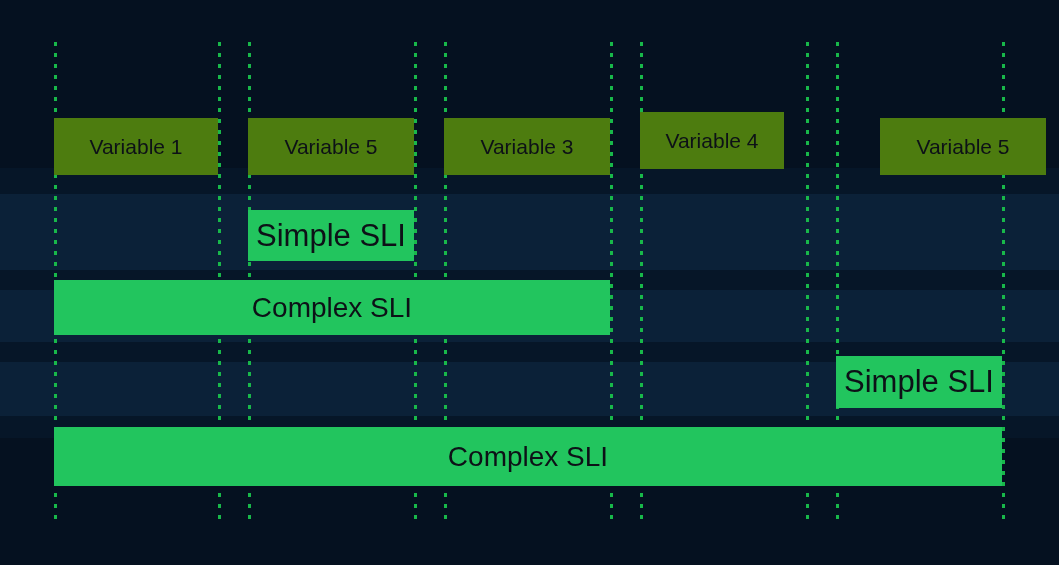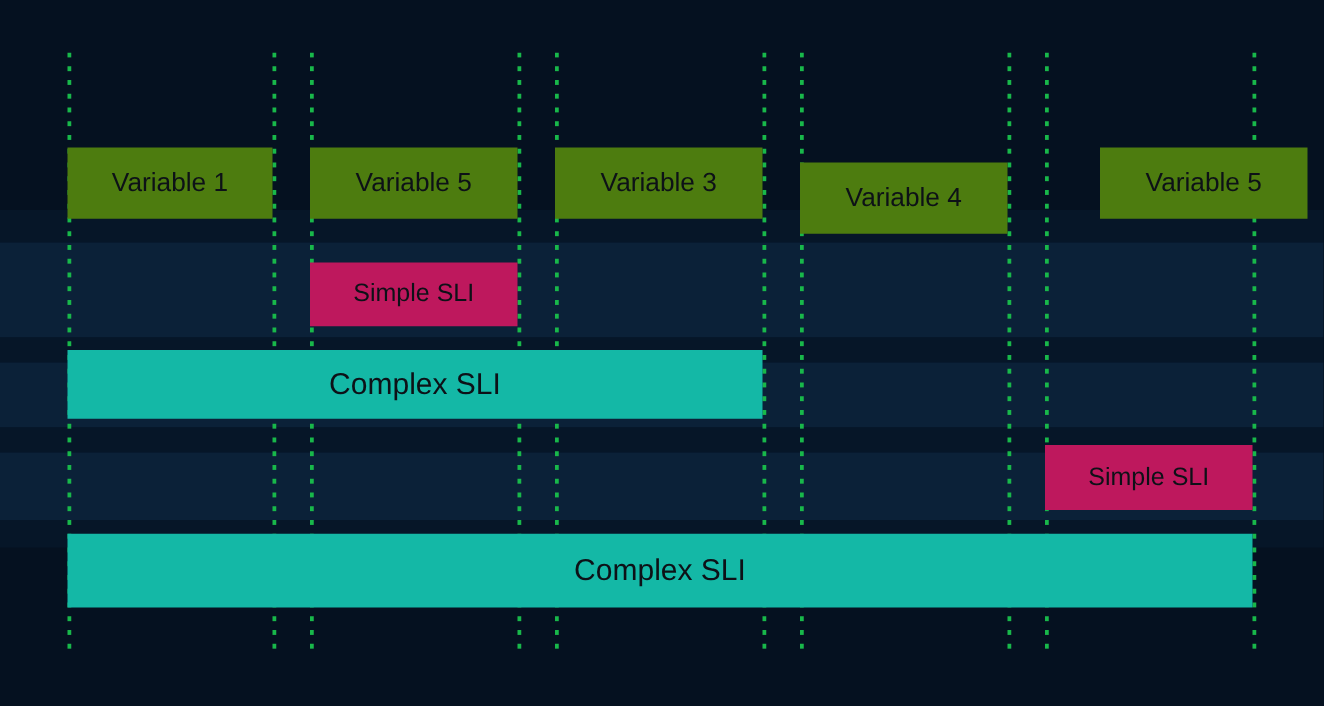--- a/index.html
+++ b/index.html
@@ -49,26 +49,26 @@
     box-sizing: border-box;
     white-space: nowrap;
     overflow: hidden;
   }
   .block.variable {
     background: #4d7c0f;
     font-size: 21px;
     margin-top: 20px;
   }
   .block.simple {
-    background: #be185d;
-    font-size: 20px;
+    background: #22c55e;
+    font-size: 31px;
   }
   .block.complex {
-    background: #14b8a6;
-    font-size: 24px;
+    background: #22c55e;
+    font-size: 28px;
   }
 </style>
 </head>
 <body>
 
 <div id="canvas">
   <div id="bands">
       <div class="row-band dark" style="top: 168px; height: 26px;"></div>
       <div class="row-band" style="top: 194px; height: 76px;"></div>
       <div class="row-band dark" style="top: 270px; height: 20px;"></div>
@@ -92,21 +92,21 @@
   <div id="blocks">
       <div class="block variable" style="left: 54px; top: 98px; width: 164px; height: 57px;">
         <span>Variable 1</span>
       </div>
       <div class="block variable" style="left: 248px; top: 98px; width: 166px; height: 57px;">
         <span>Variable 5</span>
       </div>
       <div class="block variable" style="left: 444px; top: 98px; width: 166px; height: 57px; text-align: center;">
         <span>Variable 3</span>
       </div>
-      <div class="block variable" style="left: 640px; top: 110px; width: 166px; height: 57px;">
+      <div class="block variable" style="left: 640px; top: 92px; width: 144px; height: 57px;">
         <span>Variable 4</span>
       </div>
       <div class="block variable" style="left: 880px; top: 98px; width: 166px; height: 57px;">
         <span>Variable 5</span>
       </div>
       <div class="block simple" style="left: 248px; top: 210px; width: 166px; height: 51px;">
         <span>Simple SLI</span>
       </div>
       <div class="block complex" style="left: 54px; top: 280px; width: 556px; height: 55px;">
         <span>Complex SLI</span>

